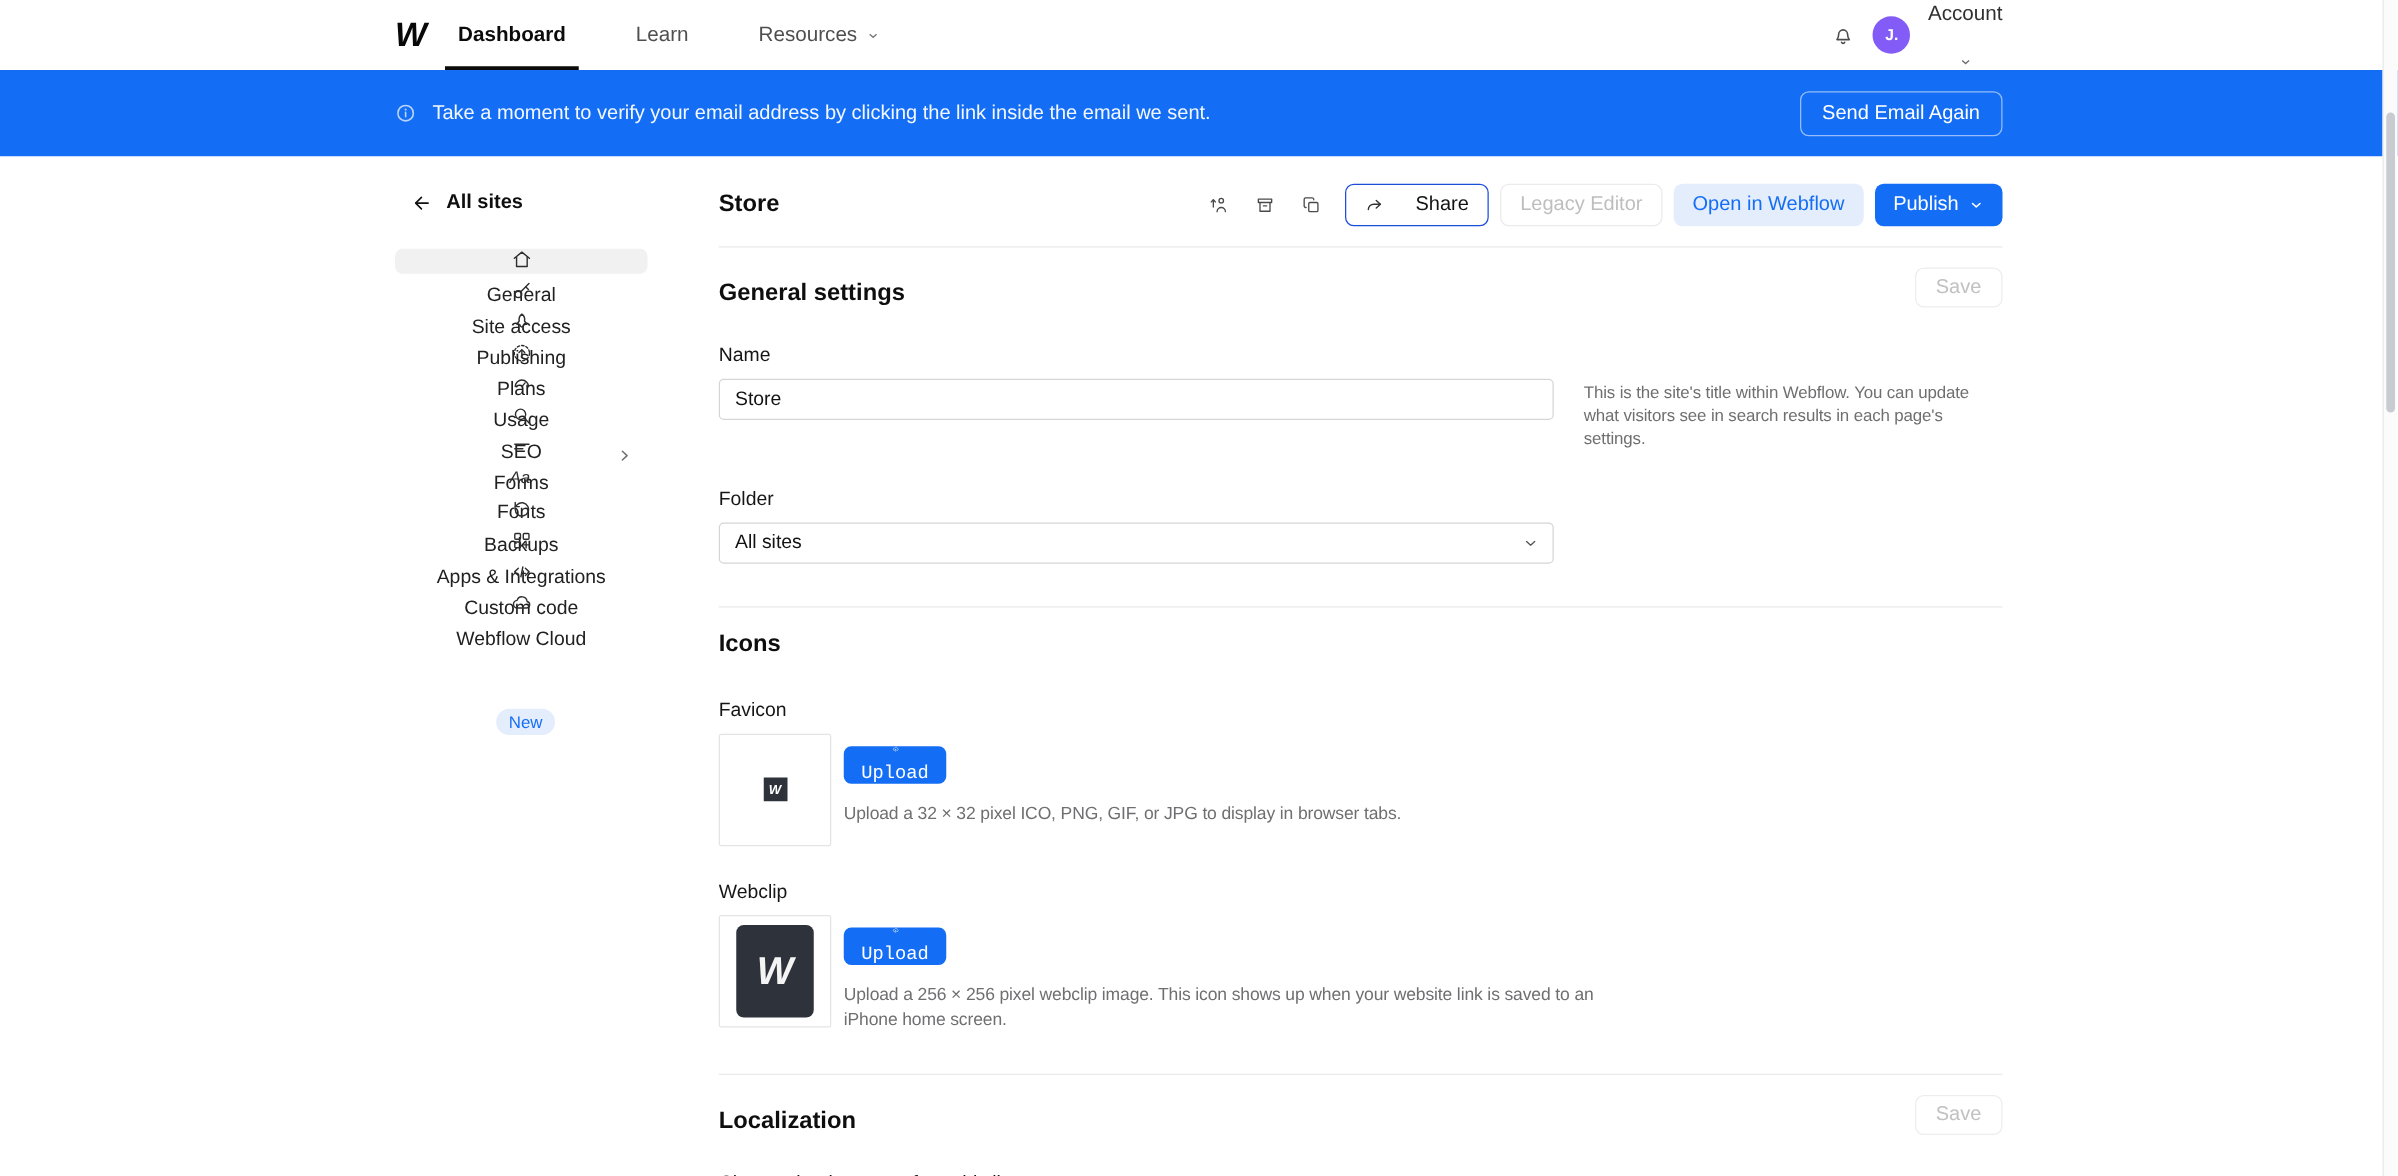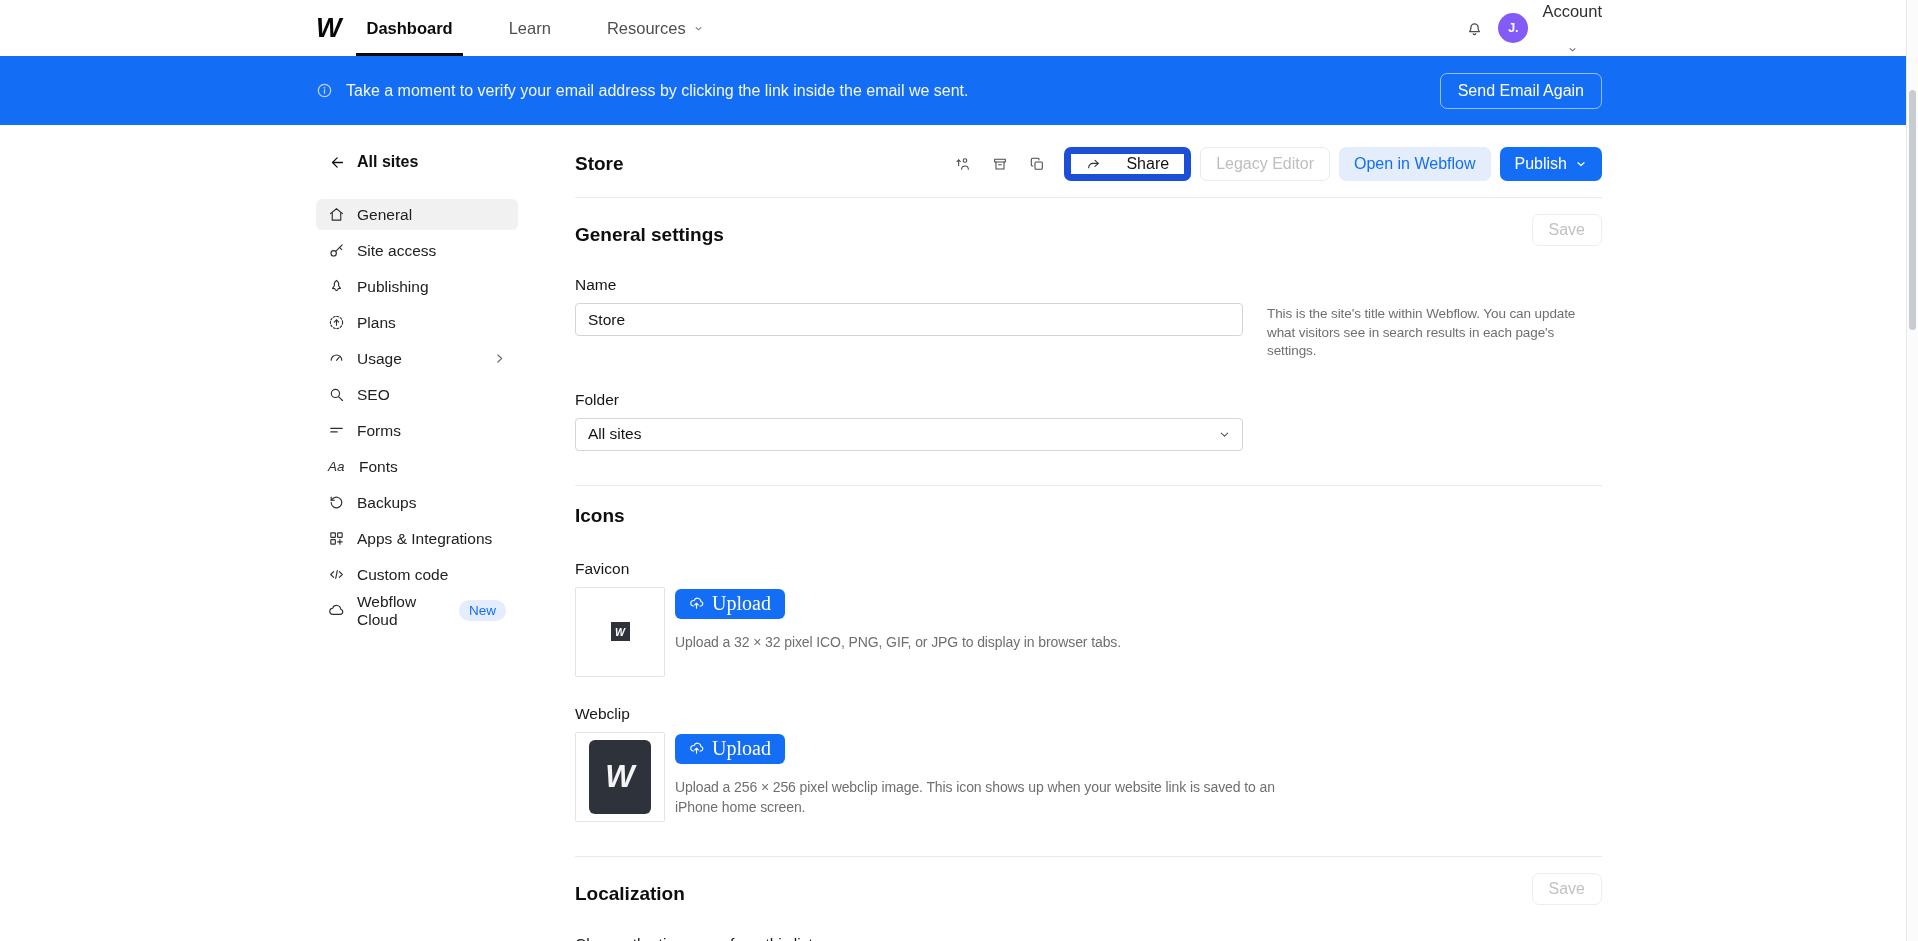--- a/index.html
+++ b/index.html
@@ -37,40 +37,40 @@
     font-size:16px; font-family:inherit; padding:0 17px; height:36px; border-radius:7px; cursor:pointer; }
 
   
   .body-row { display:flex; padding-top:22px; }
 
   
   .sidebar { width:202px; margin-right:57px; flex-shrink:0; }
   .back-row { display:flex; align-items:center; gap:11px; padding:0 13px; height:30px; margin-bottom:22px;
     font-size:16px; font-weight:700; color:#0f0f0f; cursor:pointer; }
   .back-row svg { stroke:#111; }
-  .side-item { display:flex; align-items:center; gap:12px; height:31px; border-radius:6px; padding:0 12px; margin-bottom:5px;
-    font-size:15.5px; color:#212121; cursor:pointer; }
+  .side-item { display:flex; align-items:center; gap:12px; height:20px; border-radius:6px; padding:0 12px; margin-bottom:5px;
+    font-size:15.5px; color:#212121; cursor:pointer;flex-direction:column; }
   .side-item.selected { background:#F1F1F2; }
   .side-item svg { width:17px; height:17px; stroke:#2e2e2e; flex-shrink:0; }
   .side-item .fonts-glyph { width:19px; font-size:13.5px; color:#2e2e2e; font-style:italic; letter-spacing:0; }
   .chev-right { margin-left:auto; }
   .chev-right svg { width:13px; height:13px; stroke:#6f6f6f; }
-  .badge-new { margin-left:7px; background:#E4EDFC; color:#146EF5; font-size:13.5px; padding:3px 10px; border-radius:999px; }
+  .badge-new { margin-left:7px; background:#E4EDFC; color:#146EF5; font-size:13.5px; padding:3px 10px; border-radius:999px;margin-top:34px; }
 
   
   .main { flex:1; min-width:0; }
   .main-header { display:flex; align-items:center; justify-content:space-between; height:32px; border-bottom:1px solid #EAEAEA; padding-bottom:0; }
   .main-header { height:auto; padding-bottom:16px; }
   .page-title { font-size:19px; font-weight:700; color:#0e0e0e; }
   .toolbar { display:flex; align-items:center; gap:9px; }
   .icon-btn { width:28px; height:28px; display:flex; align-items:center; justify-content:center; color:#4a4a4a; cursor:pointer; background:none; border:none; }
   .icon-btn svg { stroke:#4a4a4a; }
   .btn { height:34px; display:inline-flex; align-items:center; gap:8px; padding:0 15px; border-radius:7px;
     font-size:16px; font-family:inherit; border:none; background:none; cursor:pointer; }
-  .btn-share { border:7px solid #1d4ed8; color:#131313; background:#fff; margin-left:4px;gap:24px; }
+  .btn-share { border:1px solid #1d4ed8; color:#131313; background:#fff; margin-left:4px;gap:24px; }
   .btn-share svg { stroke:#333; }
   .btn-legacy { border:1px solid #EBEBEB; color:#BEBEBE; background:#fff; cursor:default; }
   .btn-open { background:#E4EDFC; color:#146EF5; }
   .btn-publish { background:#146EF5; color:#fff; }
   .btn-publish svg { stroke:#fff; }
 
   .section-head { display:flex; align-items:flex-end; justify-content:space-between; margin-top:16px; }
   h2 { font-size:19px; font-weight:700; color:#0e0e0e; margin:0; }
   .btn-save { height:32px; padding:0 16px; border:1px solid #EDEDED; border-radius:7px; color:#C1C1C1;
     font-size:16px; font-family:inherit; background:#fff; cursor:default; }
@@ -89,21 +89,21 @@
   .h2-plain { margin-top:19px; }
 
   .upload-row { display:flex; align-items:flex-start; }
   .preview-box { width:90px; height:90px; border:1px solid #E4E4E4; border-radius:2px; display:flex; align-items:center; justify-content:center; margin-right:10px; flex-shrink:0; background:#fff; }
   .fav-chip { width:19px; height:19px; background:#2E333B; display:flex; align-items:center; justify-content:center; }
   .fav-chip span { color:#fff; font-size:10.5px; font-weight:800; font-style:italic; }
   .web-chip { width:62px; height:74px; background:#2E333B; border-radius:6px; display:flex; align-items:center; justify-content:center; }
   .web-chip span { color:#F4F4F4; font-size:31px; font-weight:800; font-style:italic; }
   .upload-col { padding-top:2px; }
   .btn-upload { height:30px; display:inline-flex; align-items:center; gap:8px; background:#146EF5; color:#fff;
-    border:none; border-radius:6px; padding:0 14px; font-size:20px; font-family:Liberation Serif, serif; cursor:pointer; }
+    border:none; border-radius:6px; padding:0 14px; font-size:15px; font-family:Liberation Mono, monospace; cursor:pointer;flex-direction:column; }
   .btn-upload svg { stroke:#fff; }
   .upload-help { margin-top:13px; font-size:14px; color:#6F6F71; line-height:1.45; letter-spacing:-0.1px; }
   .upload-help.clip { max-width:645px; }
 
   
   .scrollbar { position:absolute; top:0; right:0; width:12px; height:941px; background:#FBFBFB; border-left:1px solid #E9E9E9; z-index:60; }
   .scroll-thumb { position:absolute; top:90px; left:2px; width:7px; height:240px; border-radius:4px; background:#C8CCD0; cursor:pointer; }
 </style>
 </head>
 <body>

